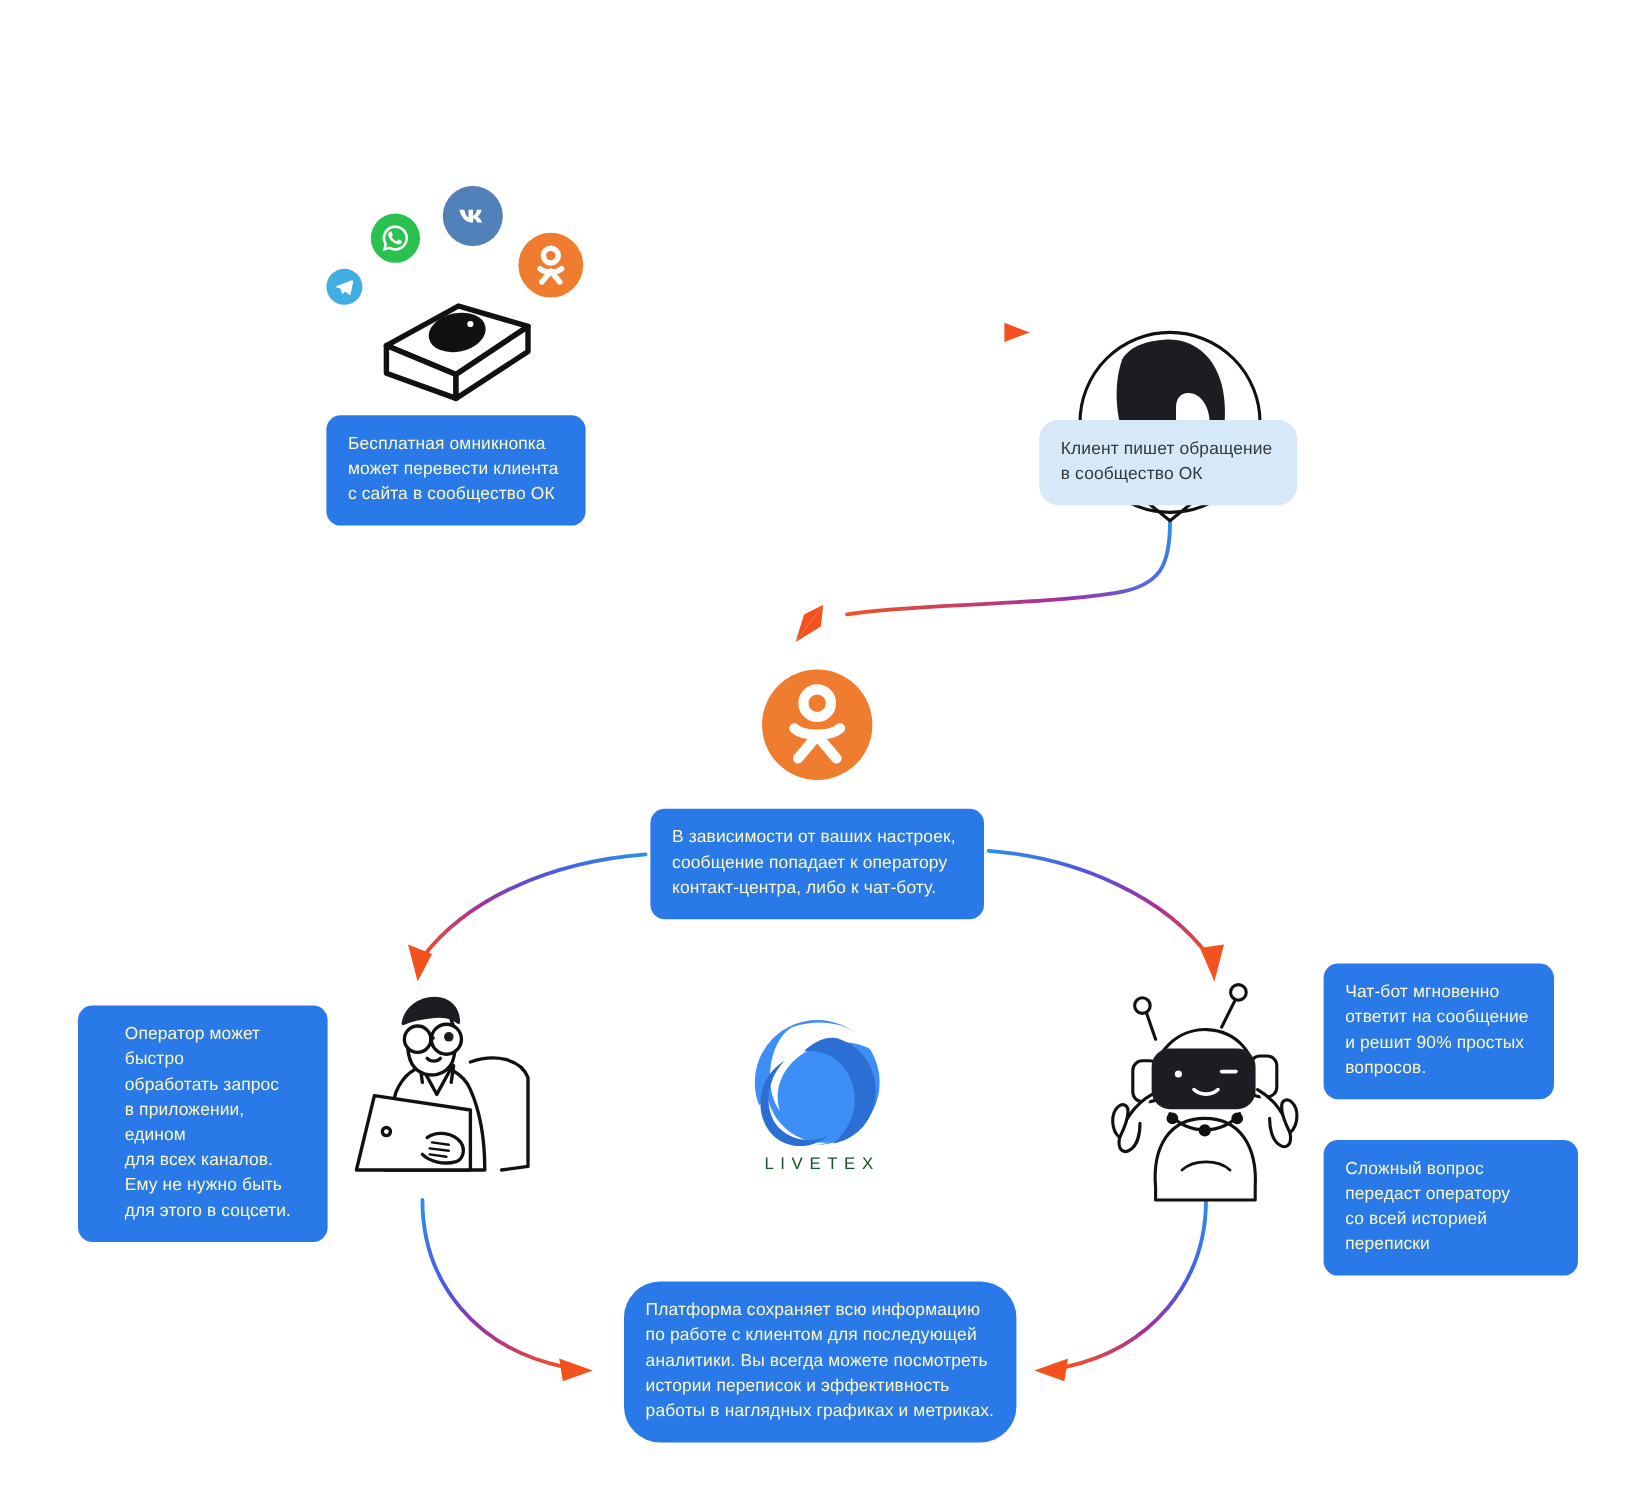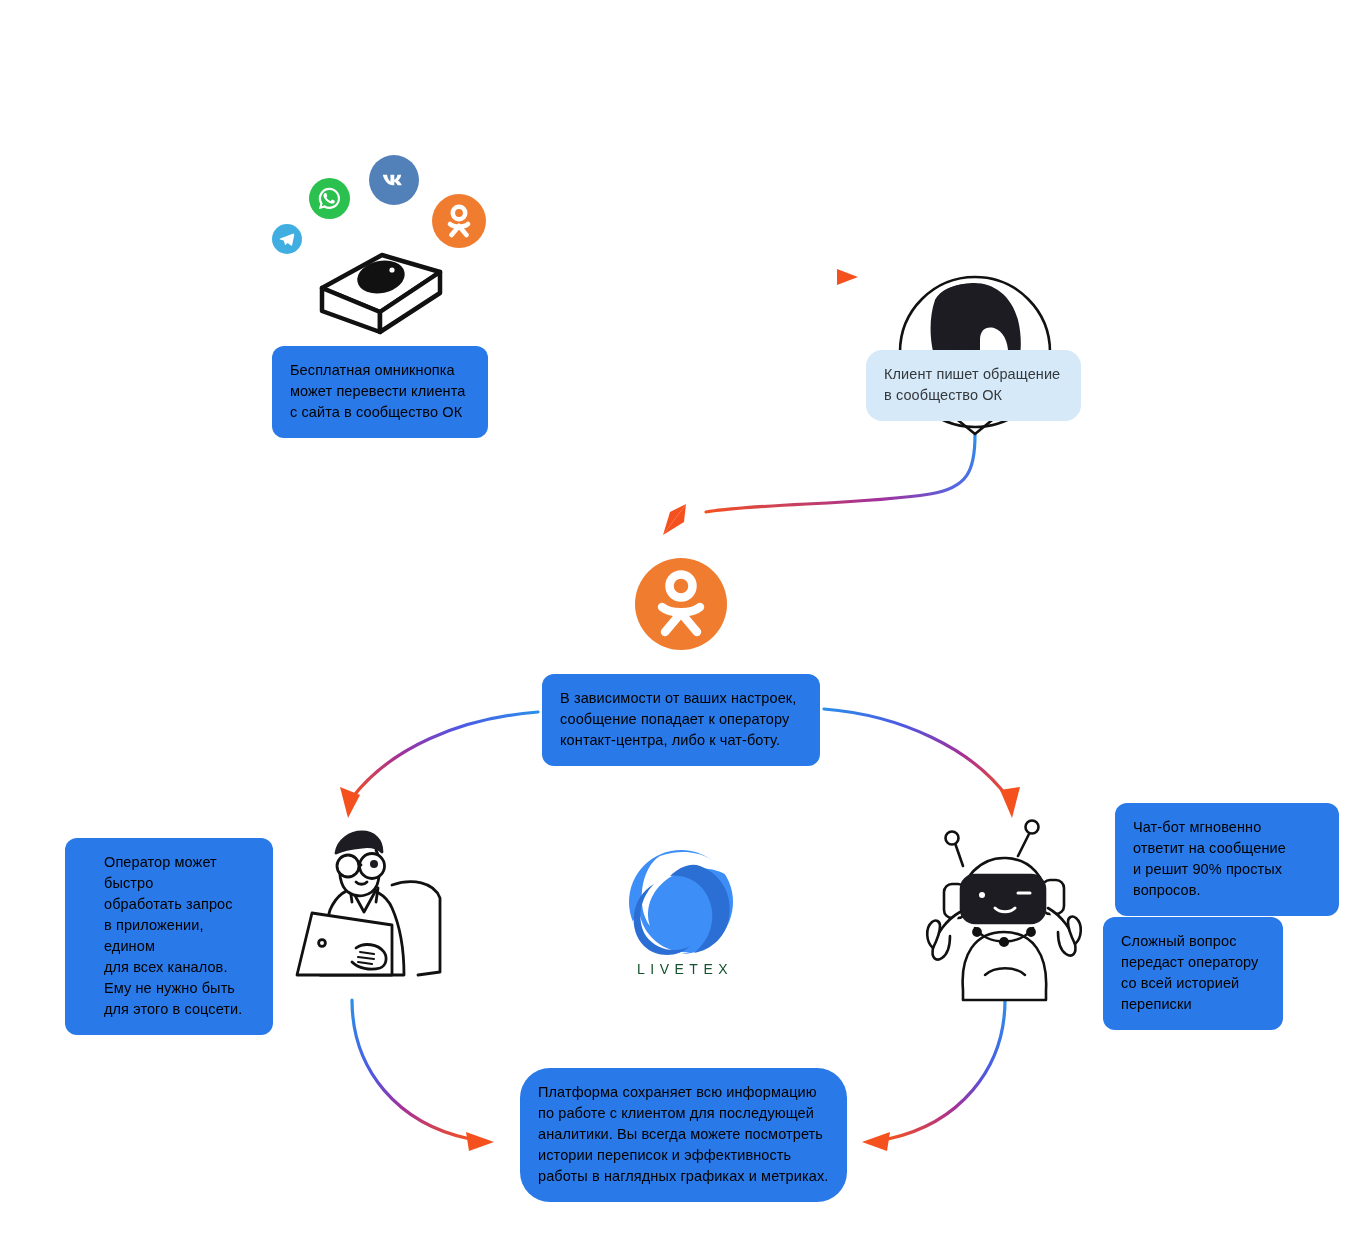--- a/index.html
+++ b/index.html
@@ -9,21 +9,21 @@
     font-family:"Liberation Sans","DejaVu Sans",sans-serif;
     position:relative;
     overflow:hidden;
   }
   .stage{position:absolute;inset:0;}
 
   
   .box{
     position:absolute;
     background:#2979E8;
-    color:#000000;
+    color:#fef9c3;
     border-radius:12px;
     font-size:14.5px;
     line-height:21px;
     padding:14px 18px 15px 18px;
     box-sizing:border-box;
     white-space:pre-line;
     letter-spacing:.1px;
   }
   .box.light{
     background:#D6E9F8;
@@ -284,26 +284,26 @@
 сообщение попадает к оператору
 контакт-центра, либо к чат-боту.</div>
 
   <div class="box" style="left:65px;top:838px;width:208px;padding-left:39px;">Оператор может быстро
 обработать запрос
 в приложении, едином
 для всех каналов.
 Ему не нужно быть
 для этого в соцсети.</div>
 
-  <div class="box" style="left:1103px;top:803px;width:224px;margin-left:12px;">Чат-бот мгновенно
+  <div class="box" style="left:1103px;top:803px;width:192px;">Чат-бот мгновенно
 ответит на сообщение
 и решит 90% простых
 вопросов.</div>
 
-  <div class="box" style="left:1103px;top:917px;width:180px;">Сложный вопрос
+  <div class="box" style="left:1103px;top:950px;width:212px;">Сложный вопрос
 передаст оператору
 со всей историей
 переписки</div>
 
   <div class="box" style="left:520px;top:1068px;width:327px;border-radius:30px;">Платформа сохраняет всю информацию
 по работе с клиентом для последующей
 аналитики. Вы всегда можете посмотреть
 истории переписок и эффективность
 работы в наглядных графиках и метриках.</div>
 

